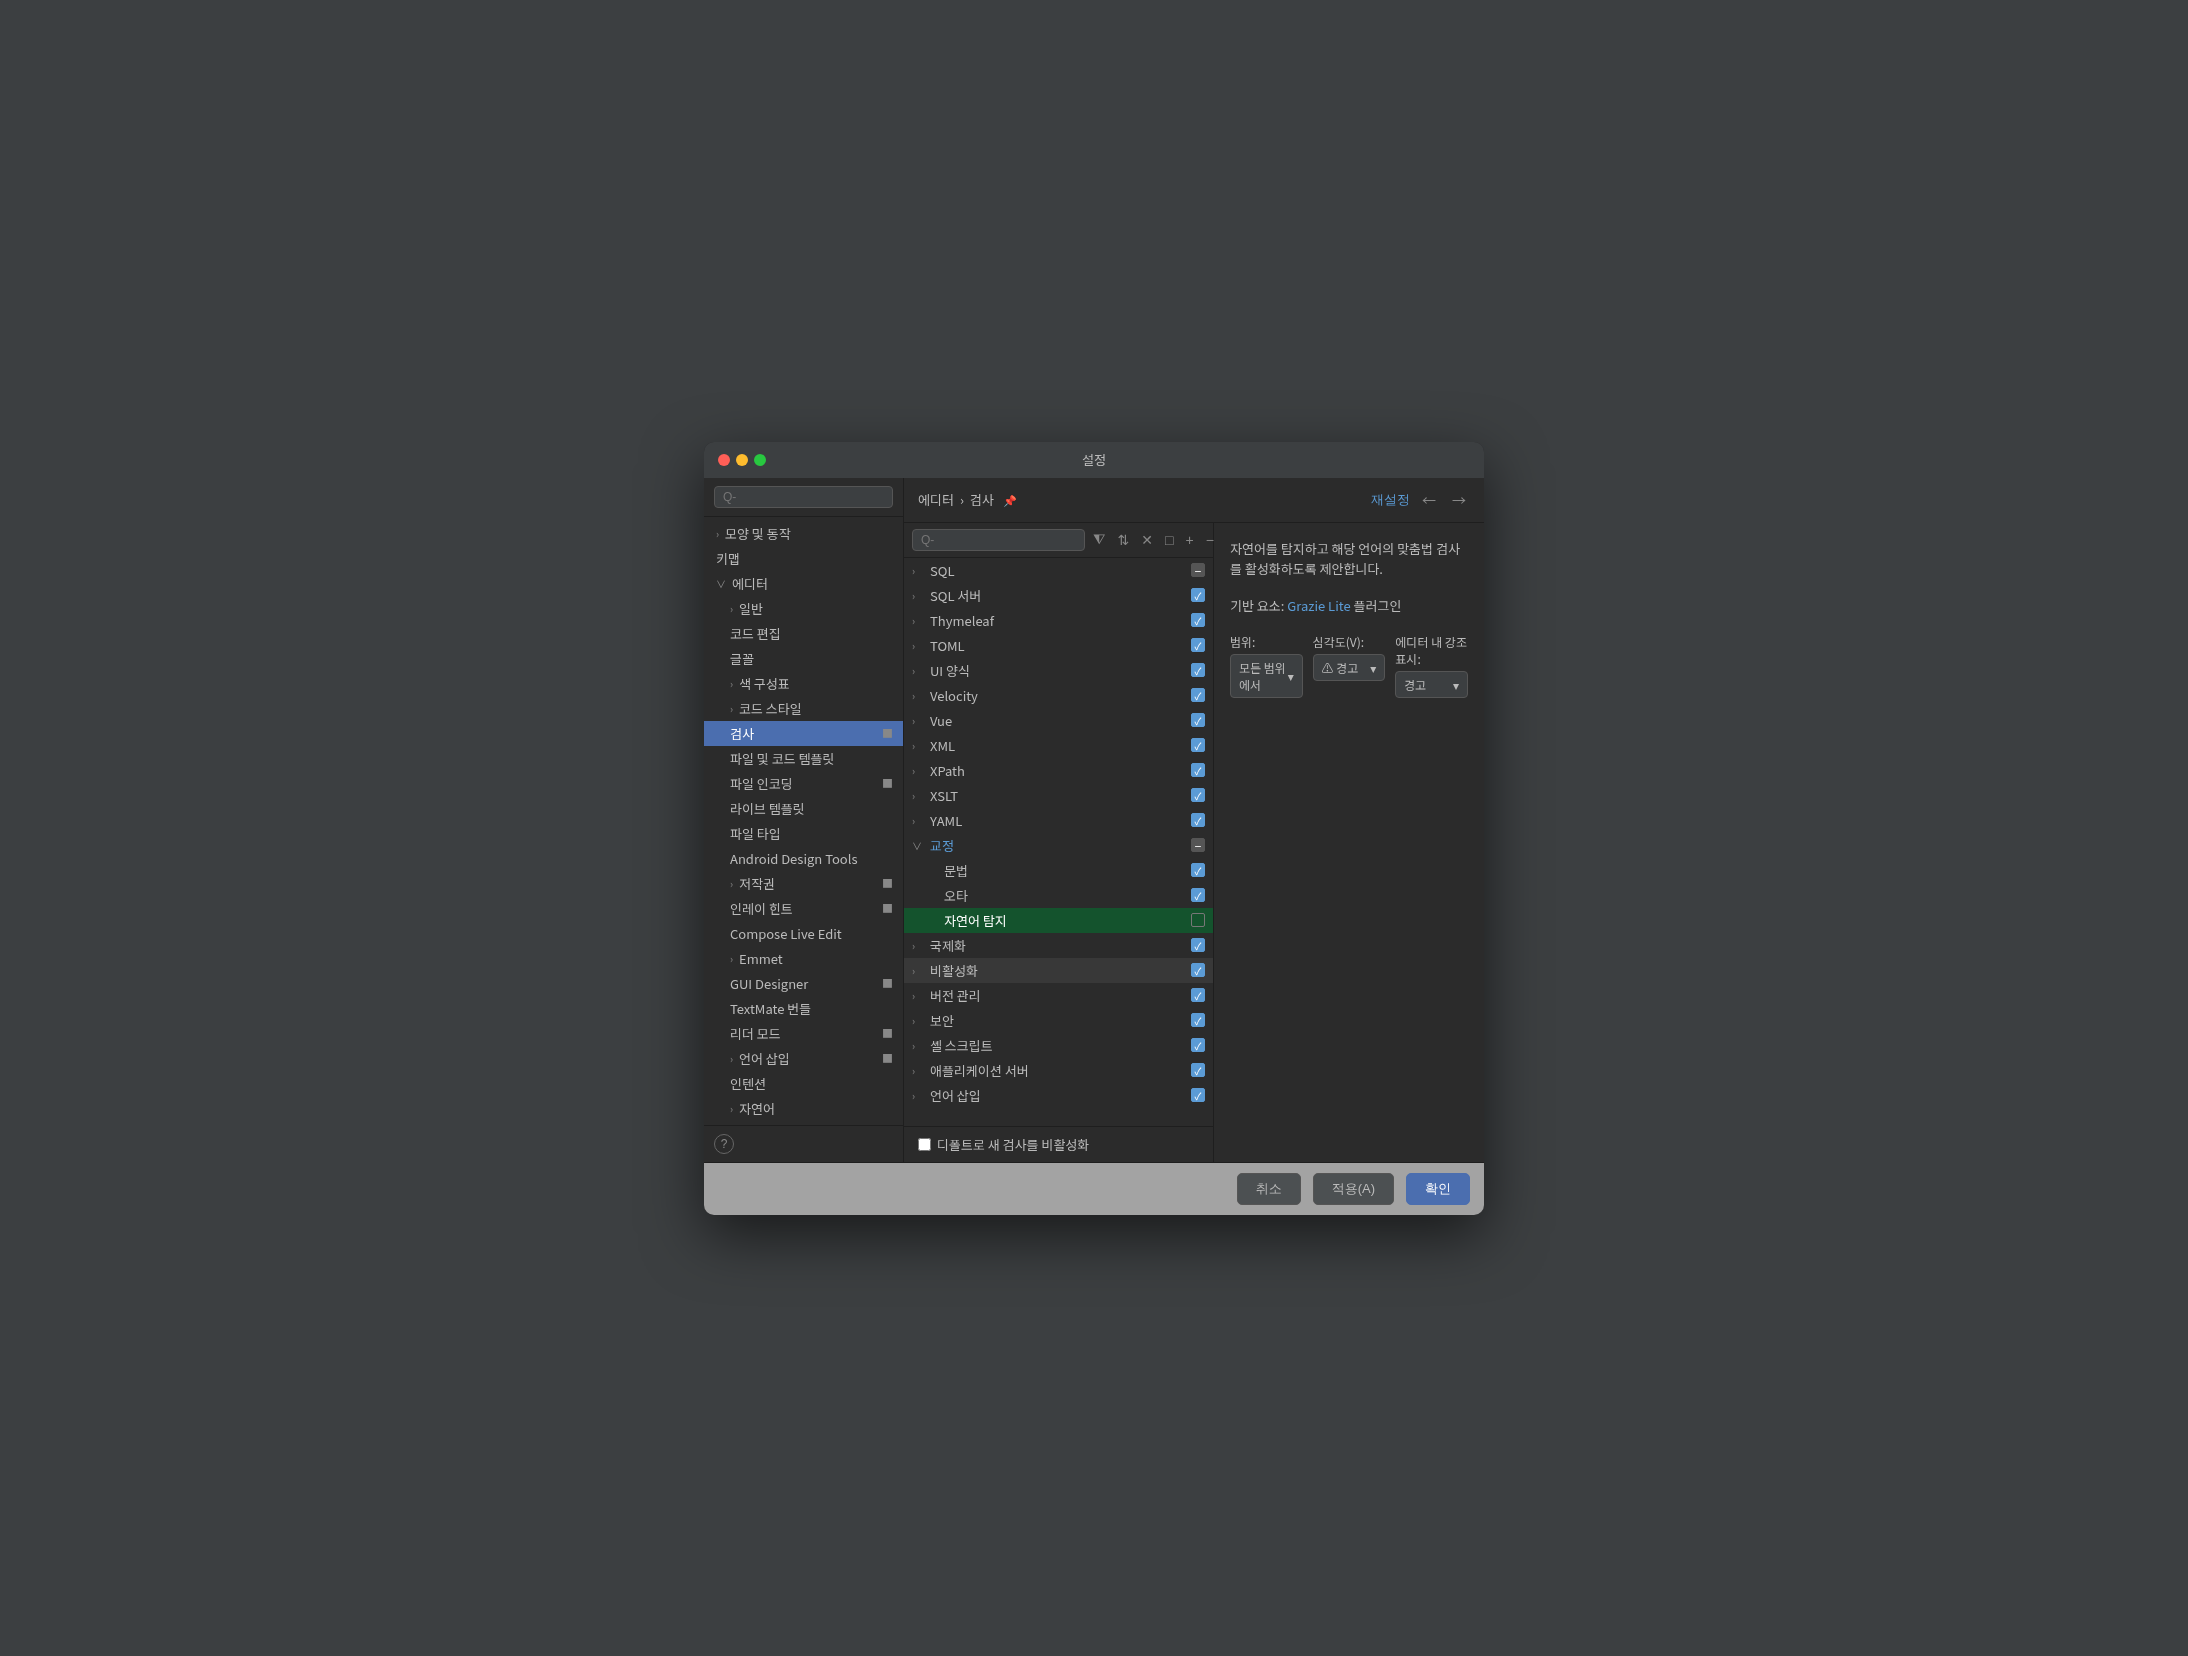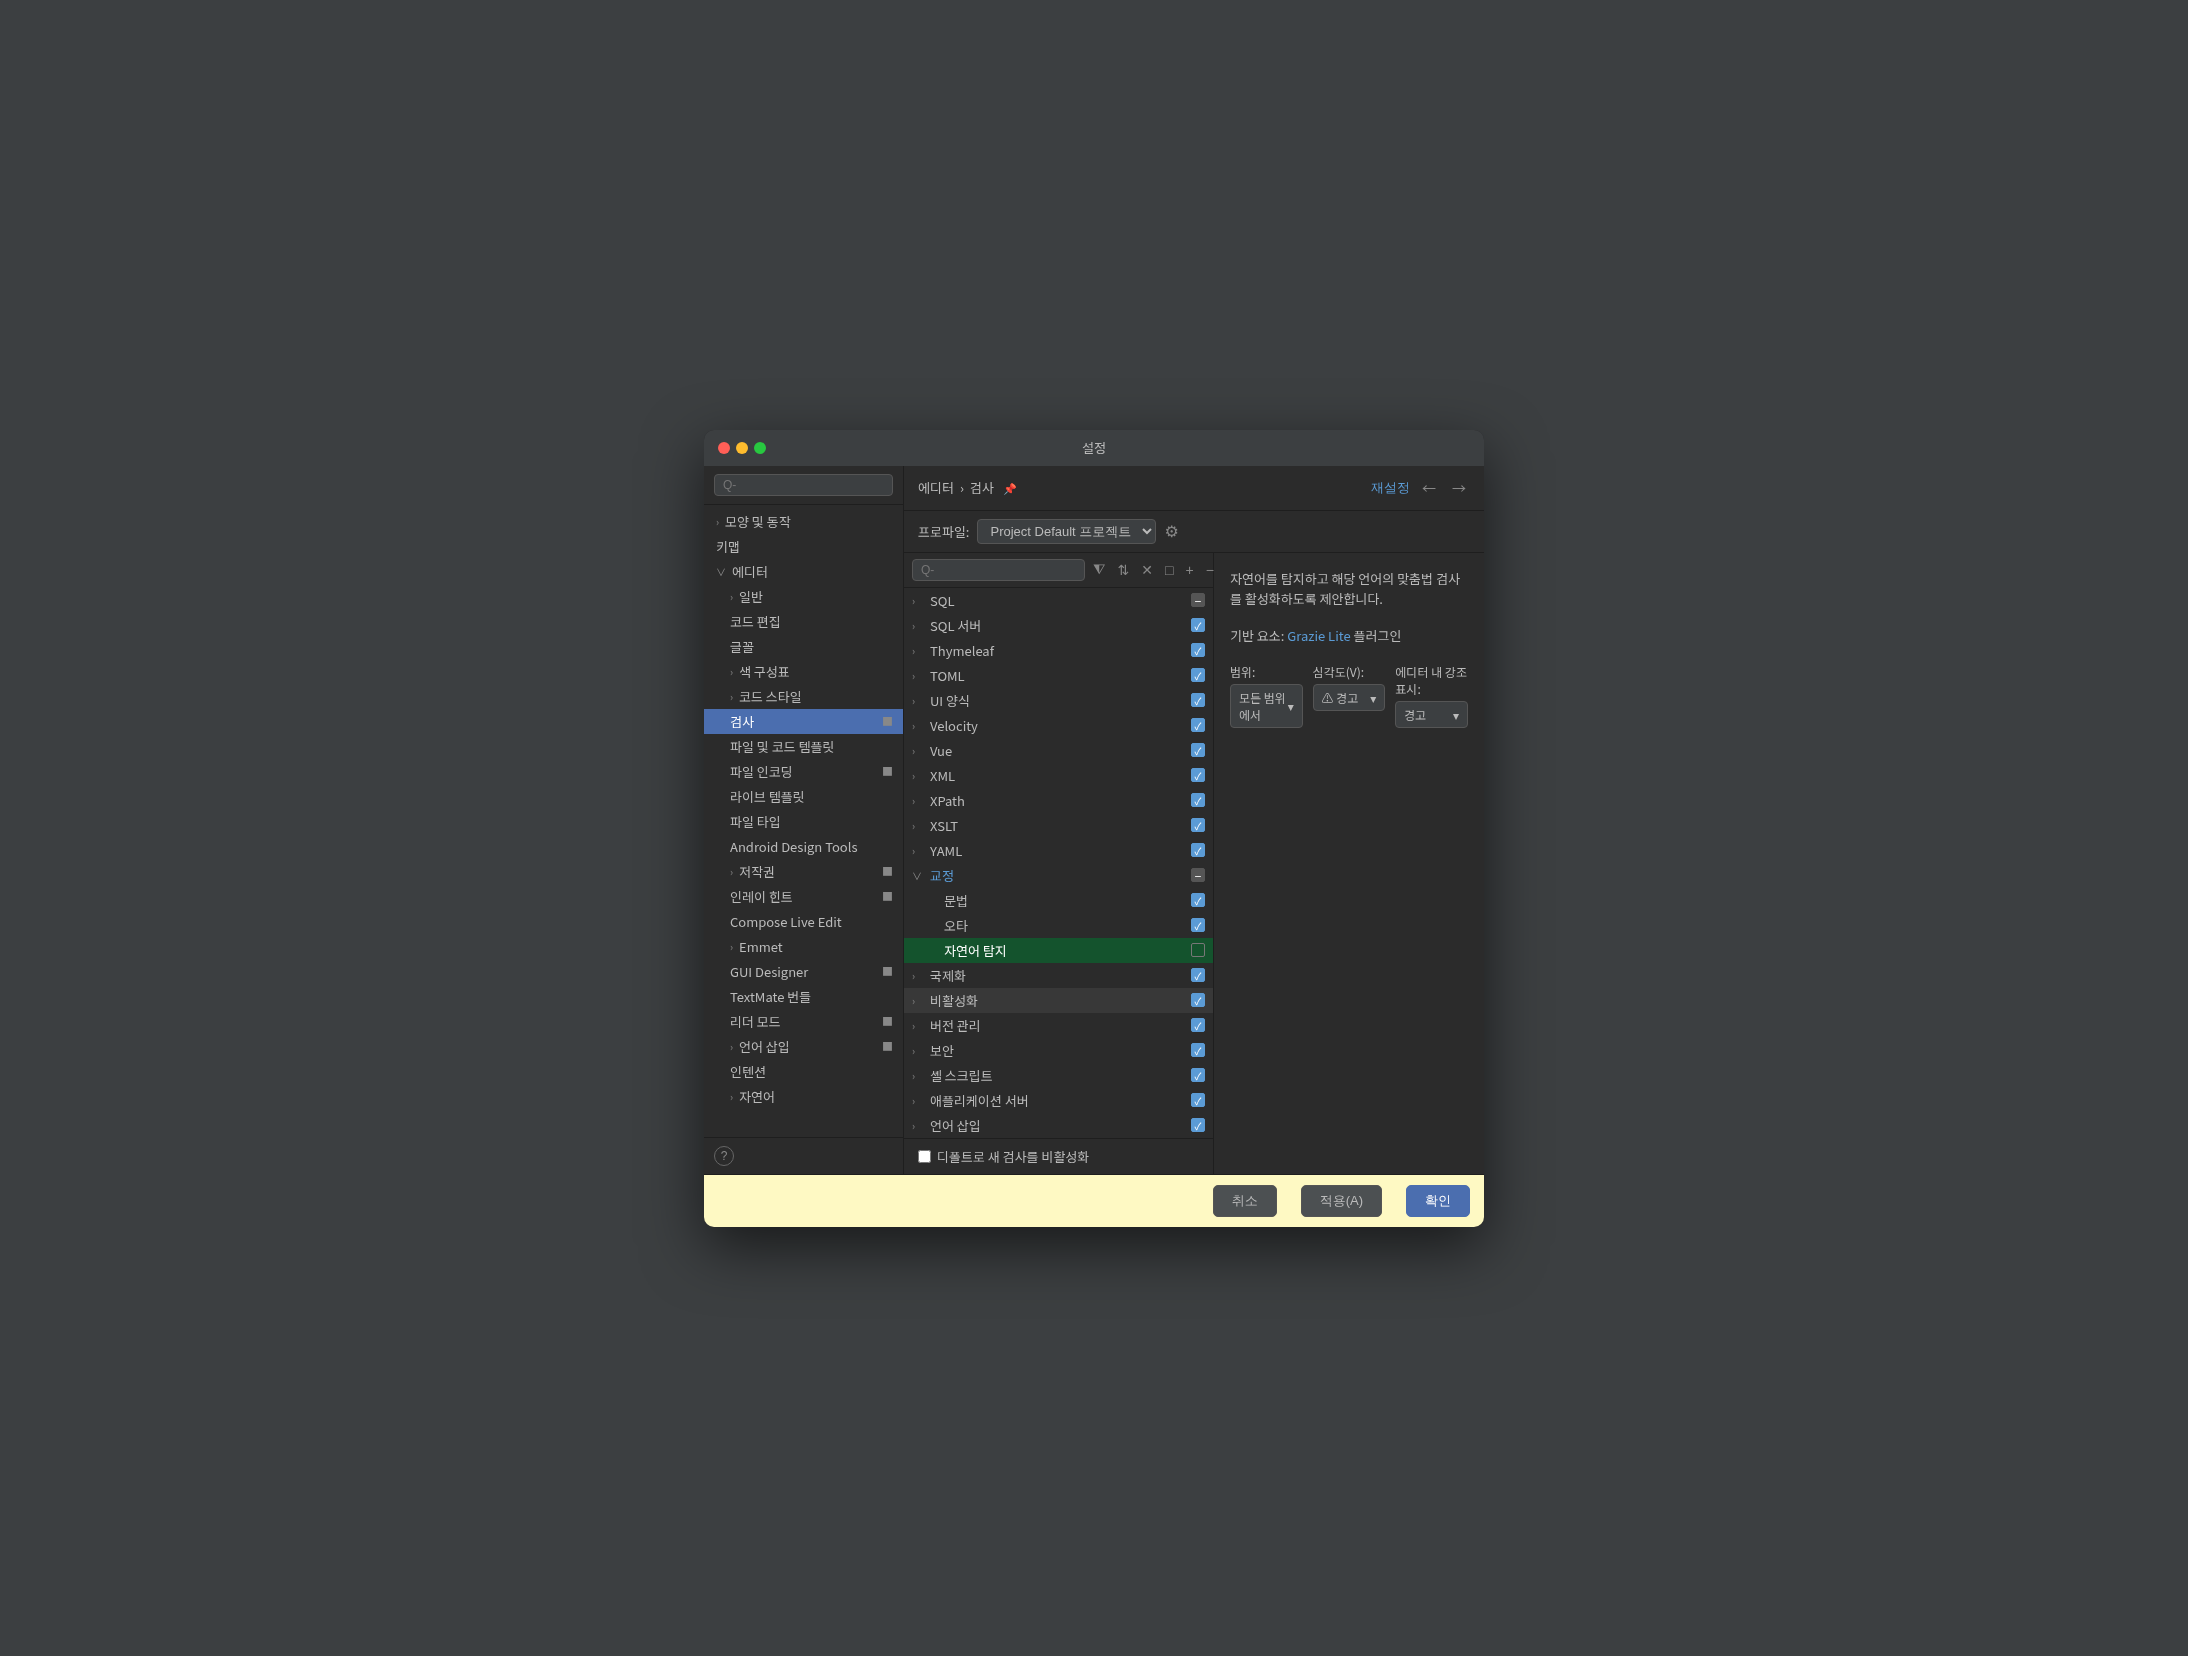--- a/index.html
+++ b/index.html
@@ -356,24 +356,24 @@
       gap: 6px;
       font-size: 13px;
       color: #bbb;
     }
     .bottom-checkbox input[type="checkbox"] {
       accent-color: #5b9bd5;
     }
     
     .footer {
       padding: 10px 14px;
-      background: #fef9c3;
+      background: #a3a3a3;
       display: flex;
       justify-content: flex-end;
-      gap: 24px;
+      gap: 12px;
       border-top: 1px solid #1e1e1e;
       flex-shrink: 0;
     }
     .footer-btn {
       padding: 6px 18px;
       border-radius: 5px;
       font-size: 13px;
       cursor: pointer;
       border: 1px solid #555;
       background: #4c5052;
@@ -533,25 +533,20 @@
           <span>검사</span>
           <span style="font-size:11px; color:#888; margin-left:4px;">📌</span>
         </div>
         <div class="panel-actions">
           <span class="reset-link">재설정</span>
           <span class="nav-arrow">←</span>
           <span class="nav-arrow">→</span>
         </div>
       </div>
 
-      <div class="profile-row">
-        <span class="profile-label">프로파일:</span>
-        <select class="profile-select"><option>Project Default  프로젝트</option></select>
-        <button class="gear-btn">⚙</button>
-      </div>
 
       <div class="content-area">
 
         <div class="list-panel">
           <div class="list-toolbar">
             <input type="text" class="list-search" placeholder="Q-" style="">
             <button class="toolbar-btn">⧨</button>
             <button class="toolbar-btn">⇅</button>
             <button class="toolbar-btn">✕</button>
             <button class="toolbar-btn">□</button>

